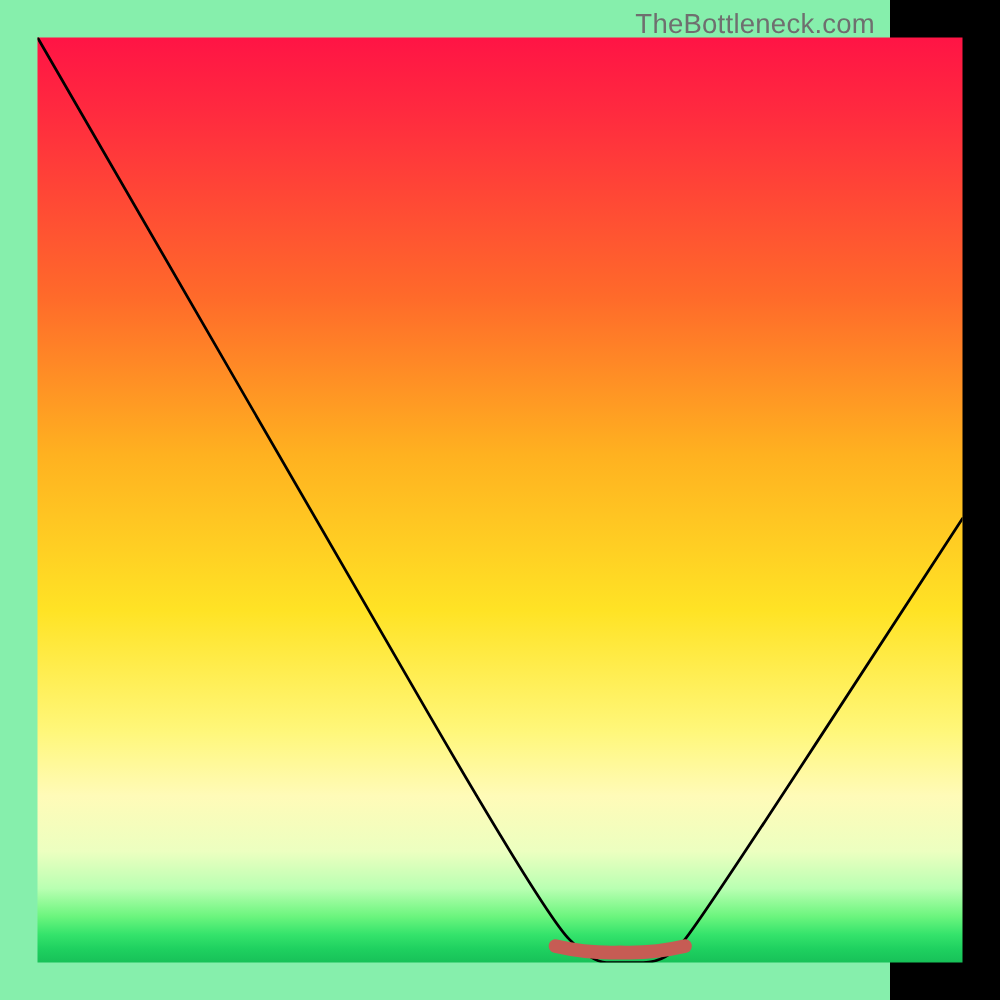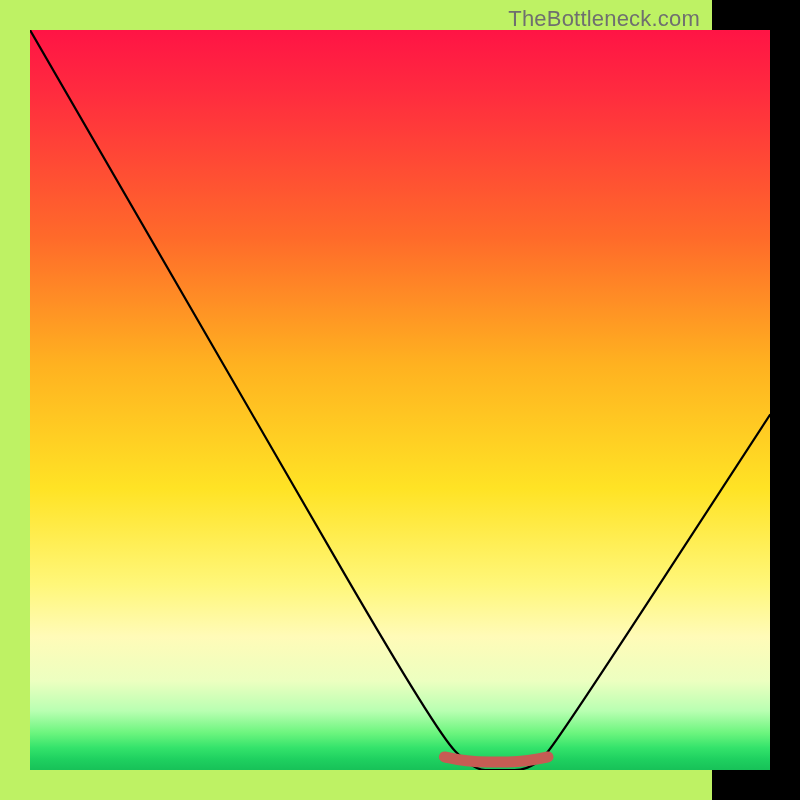--- a/index.html
+++ b/index.html
@@ -8,21 +8,21 @@
     width: 800px;
     height: 800px;
     overflow: hidden;
     background: #000;
     font-family: Arial, Helvetica, sans-serif;
   }
   .frame {
     position: relative;
     width: 712px;
     height: 800px;
-    background: #bef264;
+    background: #86efac;
   }
   .plot-area {
     position: absolute;
     left: 30px;
     top: 30px;
     width: 740px;
     height: 740px;
     
     background: linear-gradient(
       to bottom,

